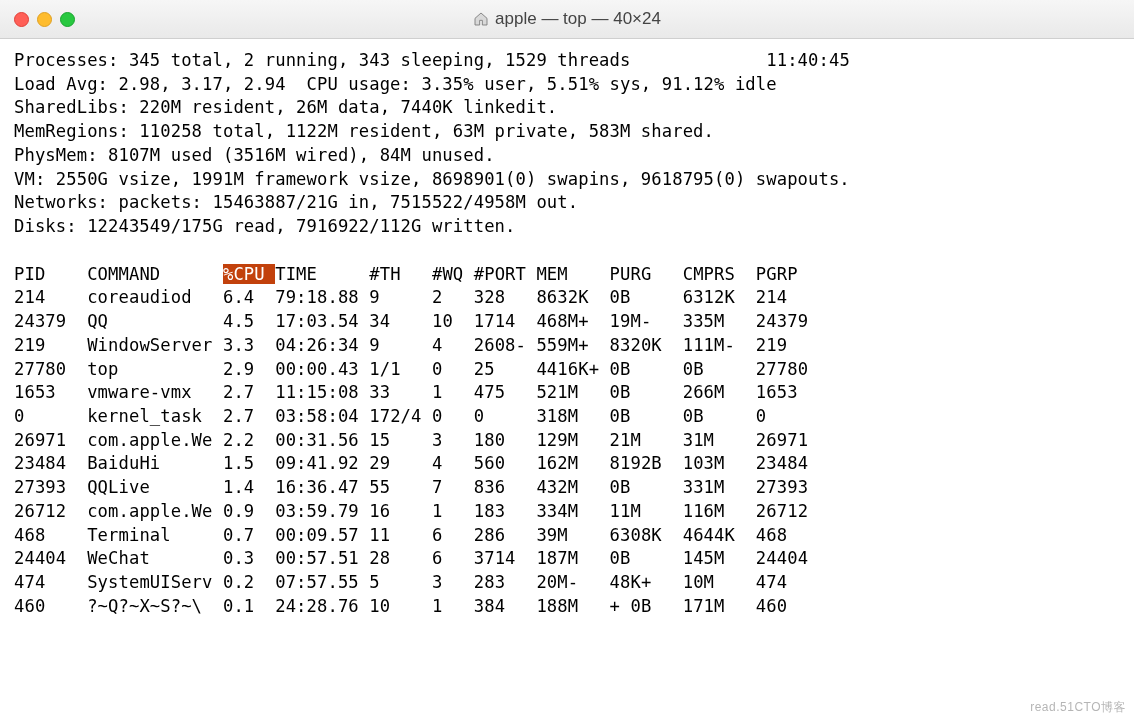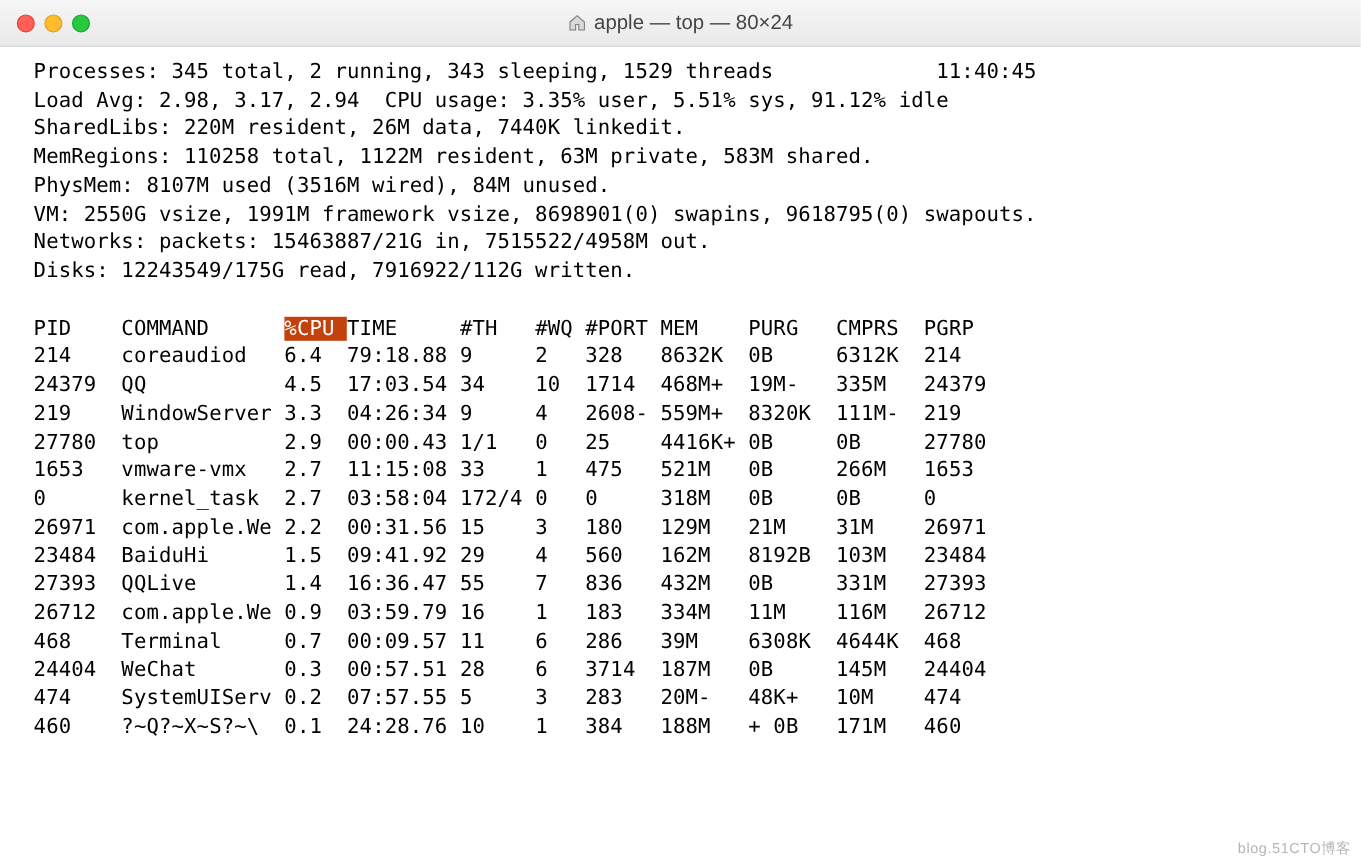--- a/index.html
+++ b/index.html
@@ -43,21 +43,21 @@
     gap: 6px;
     font-family: -apple-system, "Helvetica Neue", Arial, sans-serif;
     font-size: 17px;
     color: #444;
     pointer-events: none;
   }
   .home-icon {
     width: 16px; height: 16px;
   }
   .terminal {
-    padding: 10px 14px 0 28px;
+    padding: 10px 14px 0 14px;
     line-height: 1.38;
     white-space: pre;
     font-size: 17.2px;
     letter-spacing: 0.1px;
   }
   .row { white-space: pre; }
   .hl {
     background: #c2410c;
     color: #fff;
   }
@@ -77,19 +77,19 @@
 <div class="titlebar">
   <div class="traffic-lights">
     <div class="tl red"></div>
     <div class="tl yellow"></div>
     <div class="tl green"></div>
   </div>
   <div class="title-wrap">
     <svg class="home-icon" viewBox="0 0 24 24">
       <path d="M3 11 L12 3 L21 11 L21 21 L14 21 L14 14 L10 14 L10 21 L3 21 Z" fill="#d9d9d9" stroke="#7a7a7a" stroke-width="1.3"></path>
     </svg>
-    <span>apple — top — 80×24</span>
+    <span>apple — top — 40×24</span>
   </div>
 </div>
 
 <div class="terminal" id="terminal"><div class="row"><span>Processes: 345 total, 2 running, 343 sleeping, 1529 threads</span><span>             </span><span>11:40:45</span></div><div class="row"><span>Load Avg: 2.98, 3.17, 2.94  CPU usage: 3.35% user, 5.51% sys, 91.12% idle</span></div><div class="row"><span>SharedLibs: 220M resident, 26M data, 7440K linkedit.</span></div><div class="row"><span>MemRegions: 110258 total, 1122M resident, 63M private, 583M shared.</span></div><div class="row"><span>PhysMem: 8107M used (3516M wired), 84M unused.</span></div><div class="row"><span>VM: 2550G vsize, 1991M framework vsize, 8698901(0) swapins, 9618795(0) swapouts.</span></div><div class="row"><span>Networks: packets: 15463887/21G in, 7515522/4958M out.</span></div><div class="row"><span>Disks: 12243549/175G read, 7916922/112G written.</span></div><div class="row"><span> </span></div><div class="row"><span>PID    </span><span>COMMAND      </span><span class="hl">%CPU </span><span>TIME     </span><span>#TH   </span><span>#WQ </span><span>#PORT </span><span>MEM    </span><span>PURG   </span><span>CMPRS  </span><span>PGRP  </span></div><div class="row"><span>214    </span><span>coreaudiod   </span><span>6.4  </span><span>79:18.88 </span><span>9     </span><span>2   </span><span>328   </span><span>8632K  </span><span>0B     </span><span>6312K  </span><span>214   </span></div><div class="row"><span>24379  </span><span>QQ           </span><span>4.5  </span><span>17:03.54 </span><span>34    </span><span>10  </span><span>1714  </span><span>468M+  </span><span>19M-   </span><span>335M   </span><span>24379 </span></div><div class="row"><span>219    </span><span>WindowServer </span><span>3.3  </span><span>04:26:34 </span><span>9     </span><span>4   </span><span>2608- </span><span>559M+  </span><span>8320K  </span><span>111M-  </span><span>219   </span></div><div class="row"><span>27780  </span><span>top          </span><span>2.9  </span><span>00:00.43 </span><span>1/1   </span><span>0   </span><span>25    </span><span>4416K+ </span><span>0B     </span><span>0B     </span><span>27780 </span></div><div class="row"><span>1653   </span><span>vmware-vmx   </span><span>2.7  </span><span>11:15:08 </span><span>33    </span><span>1   </span><span>475   </span><span>521M   </span><span>0B     </span><span>266M   </span><span>1653  </span></div><div class="row"><span>0      </span><span>kernel_task  </span><span>2.7  </span><span>03:58:04 </span><span>172/4 </span><span>0   </span><span>0     </span><span>318M   </span><span>0B     </span><span>0B     </span><span>0     </span></div><div class="row"><span>26971  </span><span>com.apple.We </span><span>2.2  </span><span>00:31.56 </span><span>15    </span><span>3   </span><span>180   </span><span>129M   </span><span>21M    </span><span>31M    </span><span>26971 </span></div><div class="row"><span>23484  </span><span>BaiduHi      </span><span>1.5  </span><span>09:41.92 </span><span>29    </span><span>4   </span><span>560   </span><span>162M   </span><span>8192B  </span><span>103M   </span><span>23484 </span></div><div class="row"><span>27393  </span><span>QQLive       </span><span>1.4  </span><span>16:36.47 </span><span>55    </span><span>7   </span><span>836   </span><span>432M   </span><span>0B     </span><span>331M   </span><span>27393 </span></div><div class="row"><span>26712  </span><span>com.apple.We </span><span>0.9  </span><span>03:59.79 </span><span>16    </span><span>1   </span><span>183   </span><span>334M   </span><span>11M    </span><span>116M   </span><span>26712 </span></div><div class="row"><span>468    </span><span>Terminal     </span><span>0.7  </span><span>00:09.57 </span><span>11    </span><span>6   </span><span>286   </span><span>39M    </span><span>6308K  </span><span>4644K  </span><span>468   </span></div><div class="row"><span>24404  </span><span>WeChat       </span><span>0.3  </span><span>00:57.51 </span><span>28    </span><span>6   </span><span>3714  </span><span>187M   </span><span>0B     </span><span>145M   </span><span>24404 </span></div><div class="row"><span>474    </span><span>SystemUIServ </span><span>0.2  </span><span>07:57.55 </span><span>5     </span><span>3   </span><span>283   </span><span>20M-   </span><span>48K+   </span><span>10M    </span><span>474   </span></div><div class="row"><span>460    </span><span>?~Q?~X~S?~\  </span><span>0.1  </span><span>24:28.76 </span><span>10    </span><span>1   </span><span>384   </span><span>188M   </span><span>+ 0B   </span><span>171M   </span><span>460   </span></div></div>
 
-<div class="watermark">blog.51CTO博客</div>
+<div class="watermark">read.51CTO博客</div>
 
 </body></html>

